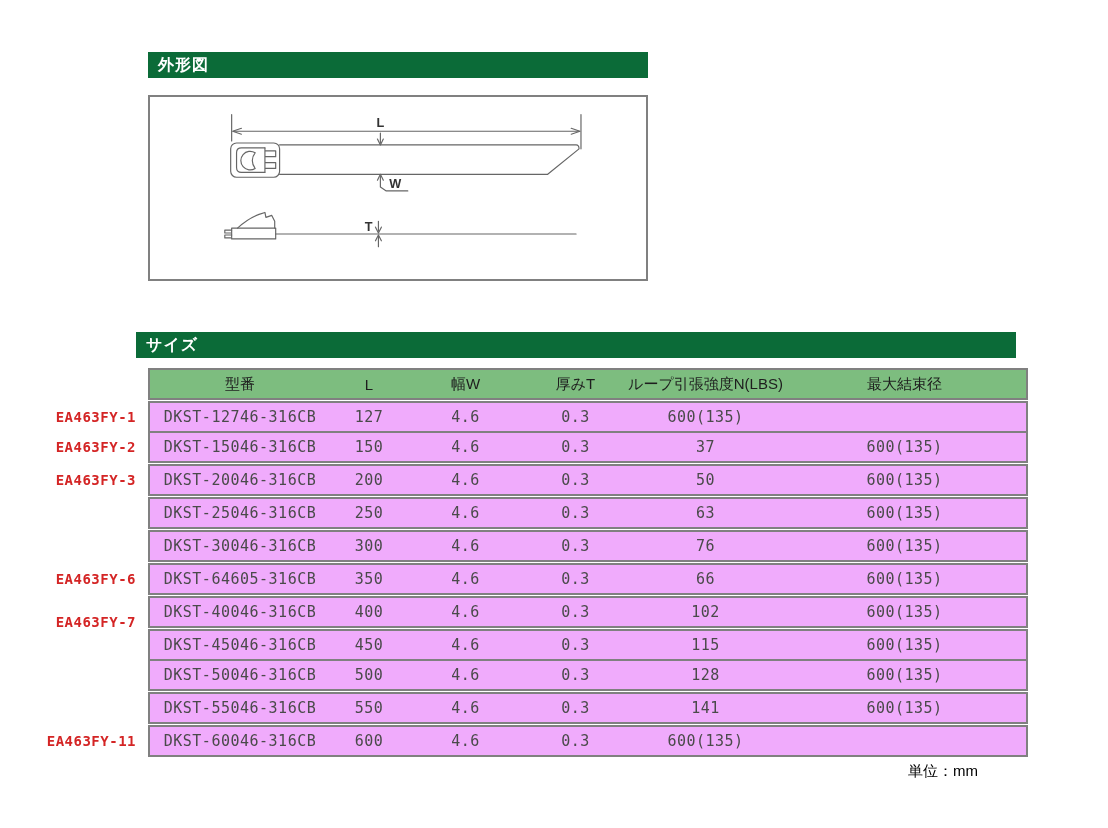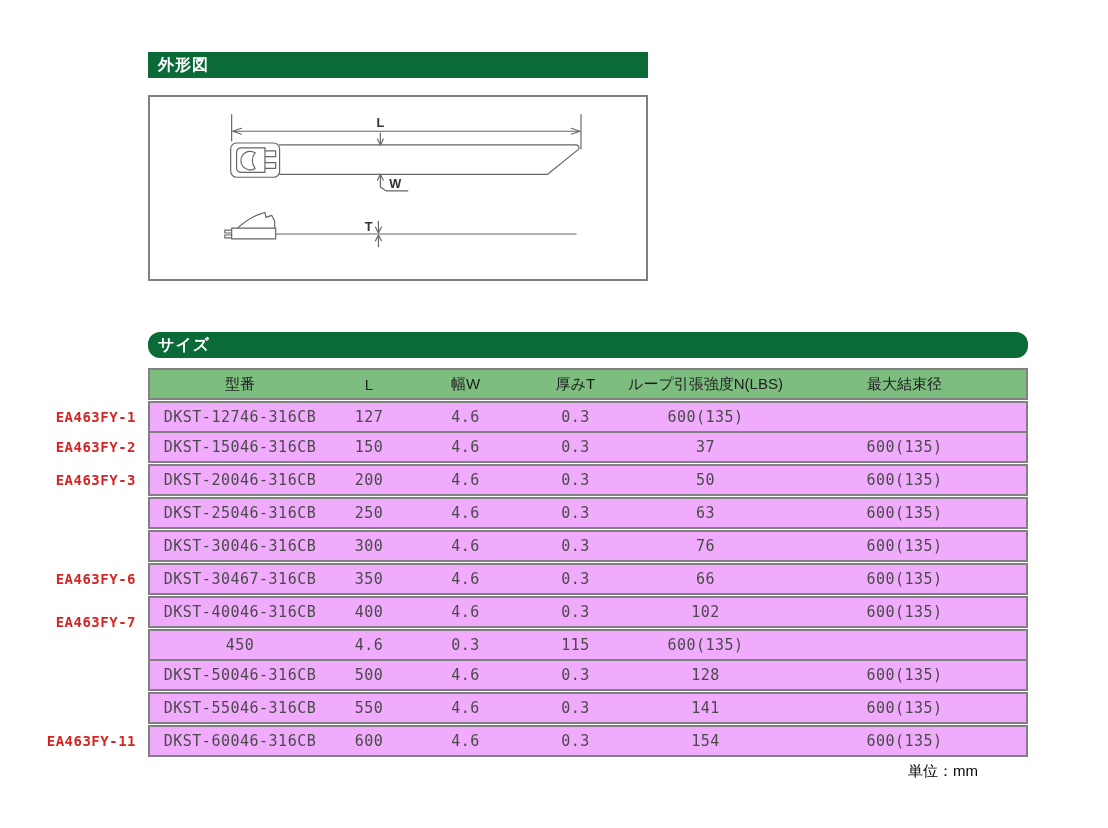--- a/index.html
+++ b/index.html
@@ -6,21 +6,21 @@
   .page {
     position:relative; width:1108px; height:828px; background:#ffffff;
     font-family:"Liberation Sans", sans-serif; overflow:hidden;
   }
   .section-bar {
     position:absolute; background:#0b6b38; color:#ffffff; font-weight:bold;
     font-size:16px; line-height:26px; height:26px; padding-left:10px;
     box-sizing:border-box; letter-spacing:1px;
   }
   #outline-bar { left:148px; top:52px;  width:500px; }
-  #size-bar    { left:148px; top:332px; width:880px;border-radius:12px; }
+  #size-bar    { left:136px; top:332px; width:880px; }
 
   #diagram-box {
     position:absolute; left:148px; top:95px; width:500px; height:186px;
     border:2px solid #808080; box-sizing:border-box; background:#fff;
   }
   #diagram-box svg { display:block; width:496px; height:182px; }
   .dim-label { font-family:"Liberation Sans", sans-serif; font-size:13px; font-weight:bold; fill:#333; }
 
   .spec-table { position:absolute; left:148px; top:368px; width:880px; }
   .thead, .trow {
@@ -135,36 +135,37 @@
       </div>
       <div class="trow">
         <div class="cell">DKST-30046-316CB</div>
         <div class="cell">300</div>
         <div class="cell">4.6</div>
         <div class="cell">0.3</div>
         <div class="cell">76</div>
         <div class="cell">600(135)</div>
       </div>
       <div class="trow">
-        <div class="cell">DKST-30467-316CB</div>
+        <div class="cell">DKST-64605-316CB</div>
         <div class="cell">350</div>
         <div class="cell">4.6</div>
         <div class="cell">0.3</div>
         <div class="cell">66</div>
         <div class="cell">600(135)</div>
       </div>
       <div class="trow">
         <div class="cell">DKST-40046-316CB</div>
         <div class="cell">400</div>
         <div class="cell">4.6</div>
         <div class="cell">0.3</div>
         <div class="cell">102</div>
         <div class="cell">600(135)</div>
       </div>
       <div class="trow">
+        <div class="cell">DKST-45046-316CB</div>
         <div class="cell">450</div>
         <div class="cell">4.6</div>
         <div class="cell">0.3</div>
         <div class="cell">115</div>
         <div class="cell">600(135)</div>
       </div>
       <div class="trow thin">
         <div class="cell">DKST-50046-316CB</div>
         <div class="cell">500</div>
         <div class="cell">4.6</div>
@@ -178,21 +179,20 @@
         <div class="cell">4.6</div>
         <div class="cell">0.3</div>
         <div class="cell">141</div>
         <div class="cell">600(135)</div>
       </div>
       <div class="trow">
         <div class="cell">DKST-60046-316CB</div>
         <div class="cell">600</div>
         <div class="cell">4.6</div>
         <div class="cell">0.3</div>
-        <div class="cell">154</div>
         <div class="cell">600(135)</div>
       </div>
       <div class="code-label" style="top: 39px;">EA463FY-1</div>
       <div class="code-label" style="top: 69px;">EA463FY-2</div>
       <div class="code-label" style="top: 102px;">EA463FY-3</div>
       <div class="code-label" style="top: 201px;">EA463FY-6</div>
       <div class="code-label" style="top: 244px;">EA463FY-7</div>
       <div class="code-label" style="top: 363px;">EA463FY-11</div>
     </div>
 

